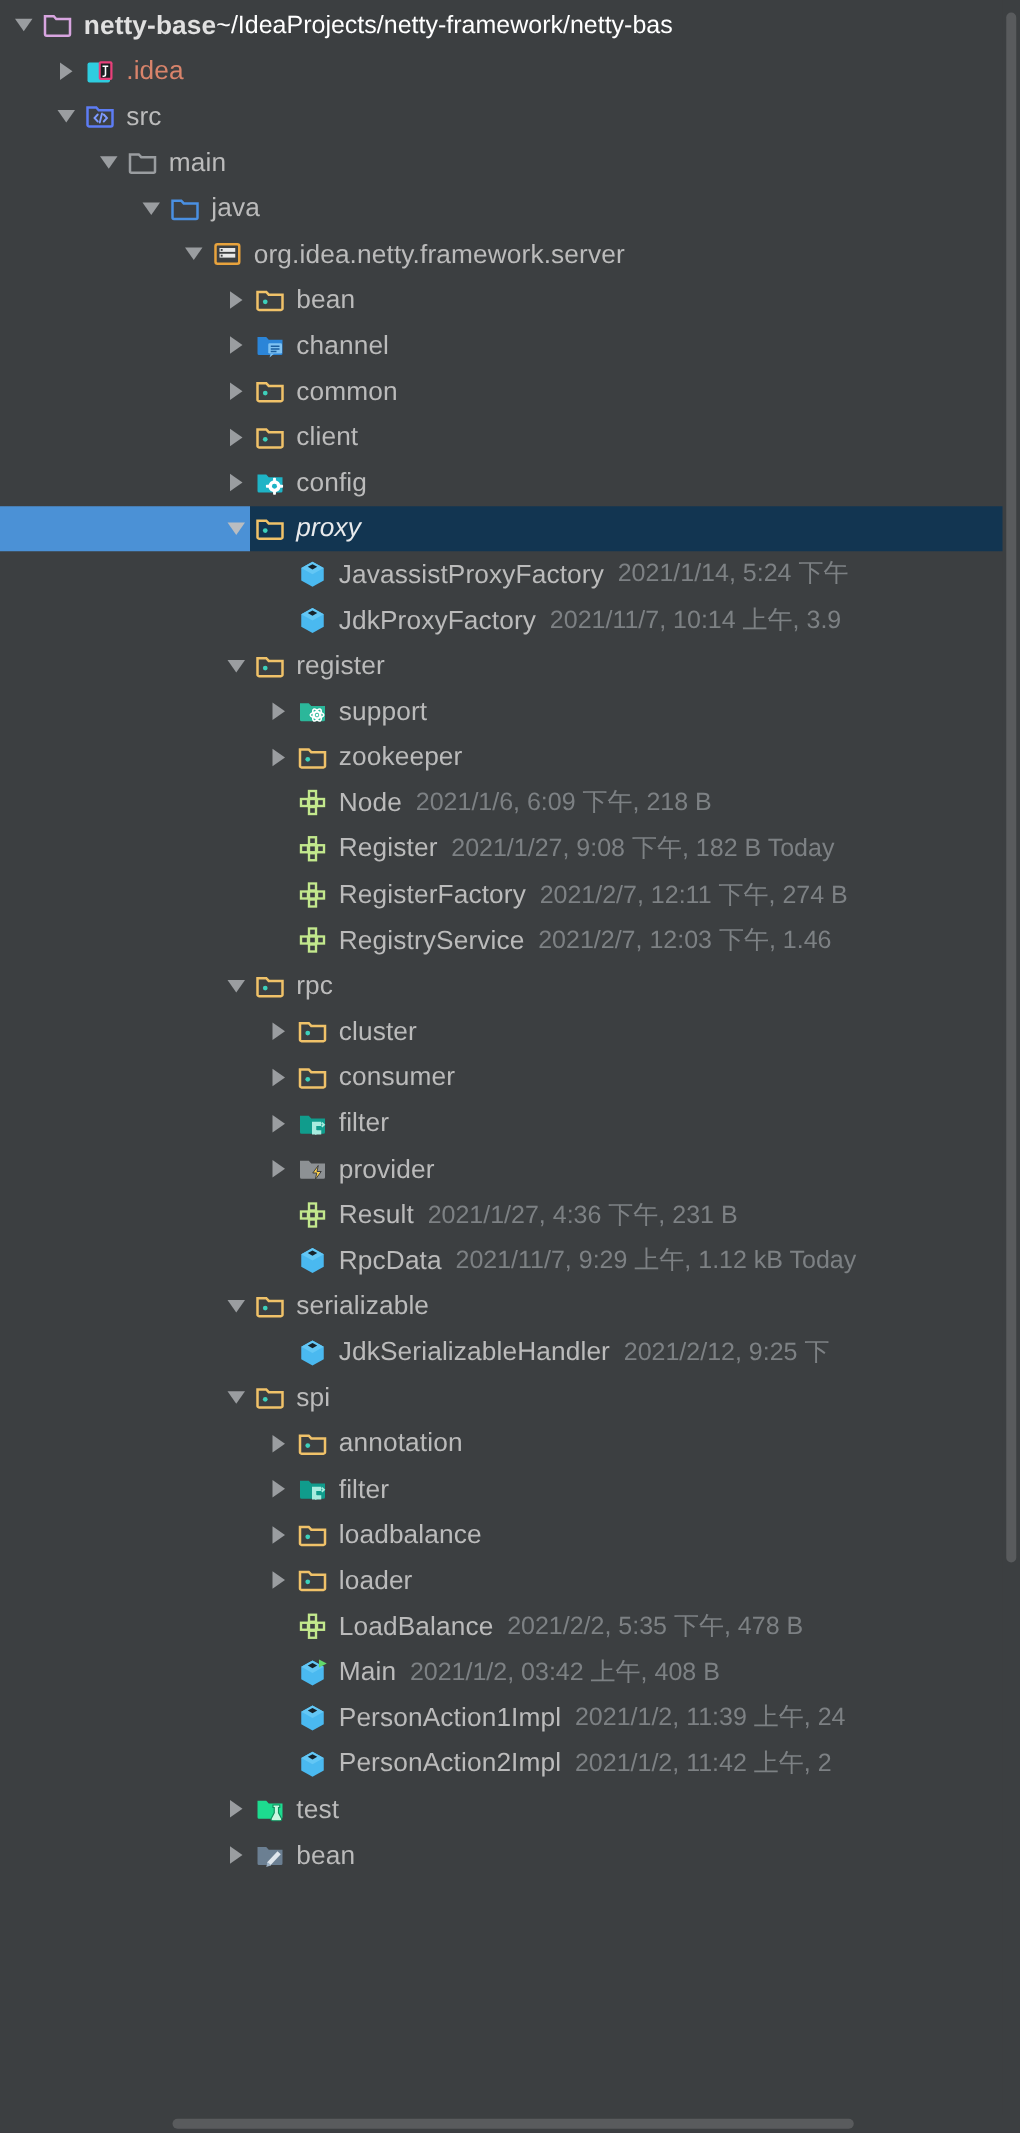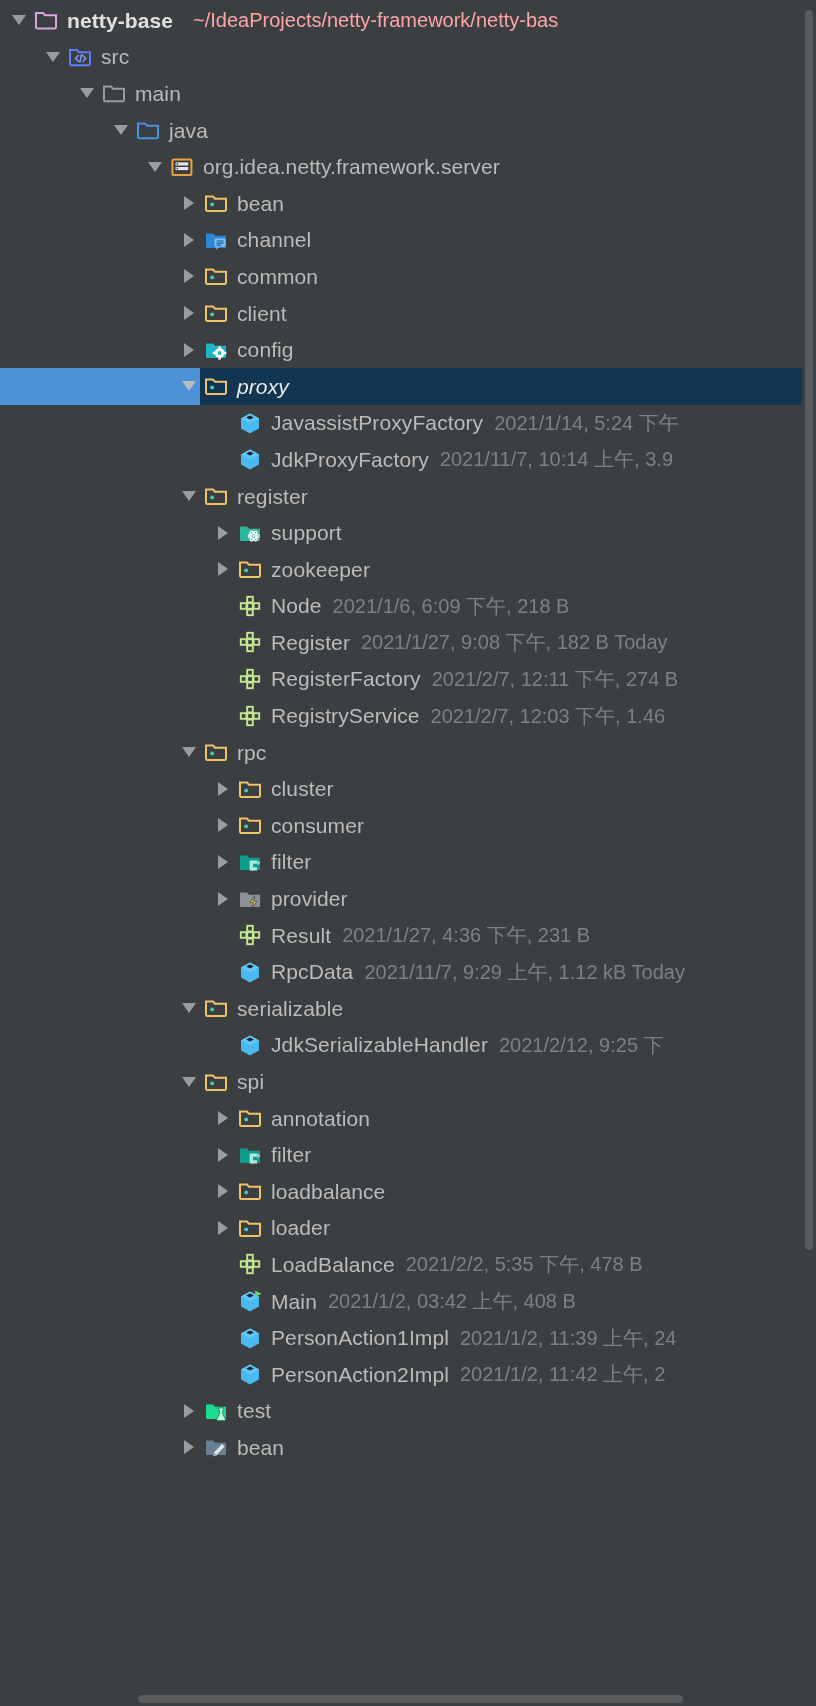--- a/index.html
+++ b/index.html
@@ -106,22 +106,22 @@
 
   .node-meta {
     font-size: 20px;
     color: #7d8184;
     margin-left: 11px;
     line-height: 1;
     flex: 0 0 auto;
   }
   .node-path {
     font-size: 20px;
-    color: #fca5a5;
-    margin-left: 20px;
+    color: #ffffff;
+    margin-left: 0;
     line-height: 1;
     flex: 0 0 auto;
   }
 
   
   #vscrollbar-track {
     position: absolute;
     top: 0; right: 0;
     width: 14px;
     height: 1692px;
@@ -163,20 +163,35 @@
           <div class="toggle">
             <span class="arrow-down"></span>
           </div>
           <div class="icon">
             <svg width="26" height="26" viewBox="0 0 26 26">
               <path d="M3 6 h7 l2 2.2 h11 v12 a1.4 1.4 0 0 1 -1.4 1.4 H4.4 A1.4 1.4 0 0 1 3 20.2 Z" fill="none" stroke="#d8a5e0" stroke-width="2"></path>
             </svg>
           </div>
           <span class="node-label bold">netty-base</span>
           <span class="node-path">~/IdeaProjects/netty-framework/netty-bas</span>
+        </div>
+        <div class="tree-row">
+          <div class="indent" style="width: 40px;"></div>
+          <div class="toggle">
+            <span class="arrow-right"></span>
+          </div>
+          <div class="icon">
+            <svg width="26" height="26" viewBox="0 0 26 26">
+              <rect x="3" y="6" width="18" height="16" rx="1.6" fill="#2ecde0"></rect>
+              <rect x="12" y="5" width="11" height="15" rx="1.6" fill="#e8407a"></rect>
+              <rect x="13.6" y="6.8" width="7.6" height="11.4" fill="#1c1f22"></rect>
+              <path d="M15 9 h4.6 M17.4 9 v6.6 q0 1.4 -1.6 1.4 h-.8" stroke="#ffffff" stroke-width="1.25" fill="none"></path>
+            </svg>
+          </div>
+          <span class="node-label idea-orange">.idea</span>
         </div>
         <div class="tree-row">
           <div class="indent" style="width: 40px;"></div>
           <div class="toggle">
             <span class="arrow-down"></span>
           </div>
           <div class="icon">
             <svg width="26" height="26" viewBox="0 0 26 26">
               <path d="M3 6 h7 l2 2.2 h11 v11.6 a1.4 1.4 0 0 1 -1.4 1.4 H4.4 A1.4 1.4 0 0 1 3 19.8 Z" fill="none" stroke="#5d7df5" stroke-width="2"></path>
               <path d="M11.2 11.6 L8.6 14.4 L11.2 17.2 M16 11.6 L18.6 14.4 L16 17.2 M14.6 10.8 L12.8 18" stroke="#7e9bff" stroke-width="1.5" fill="none" stroke-linecap="round"></path>

